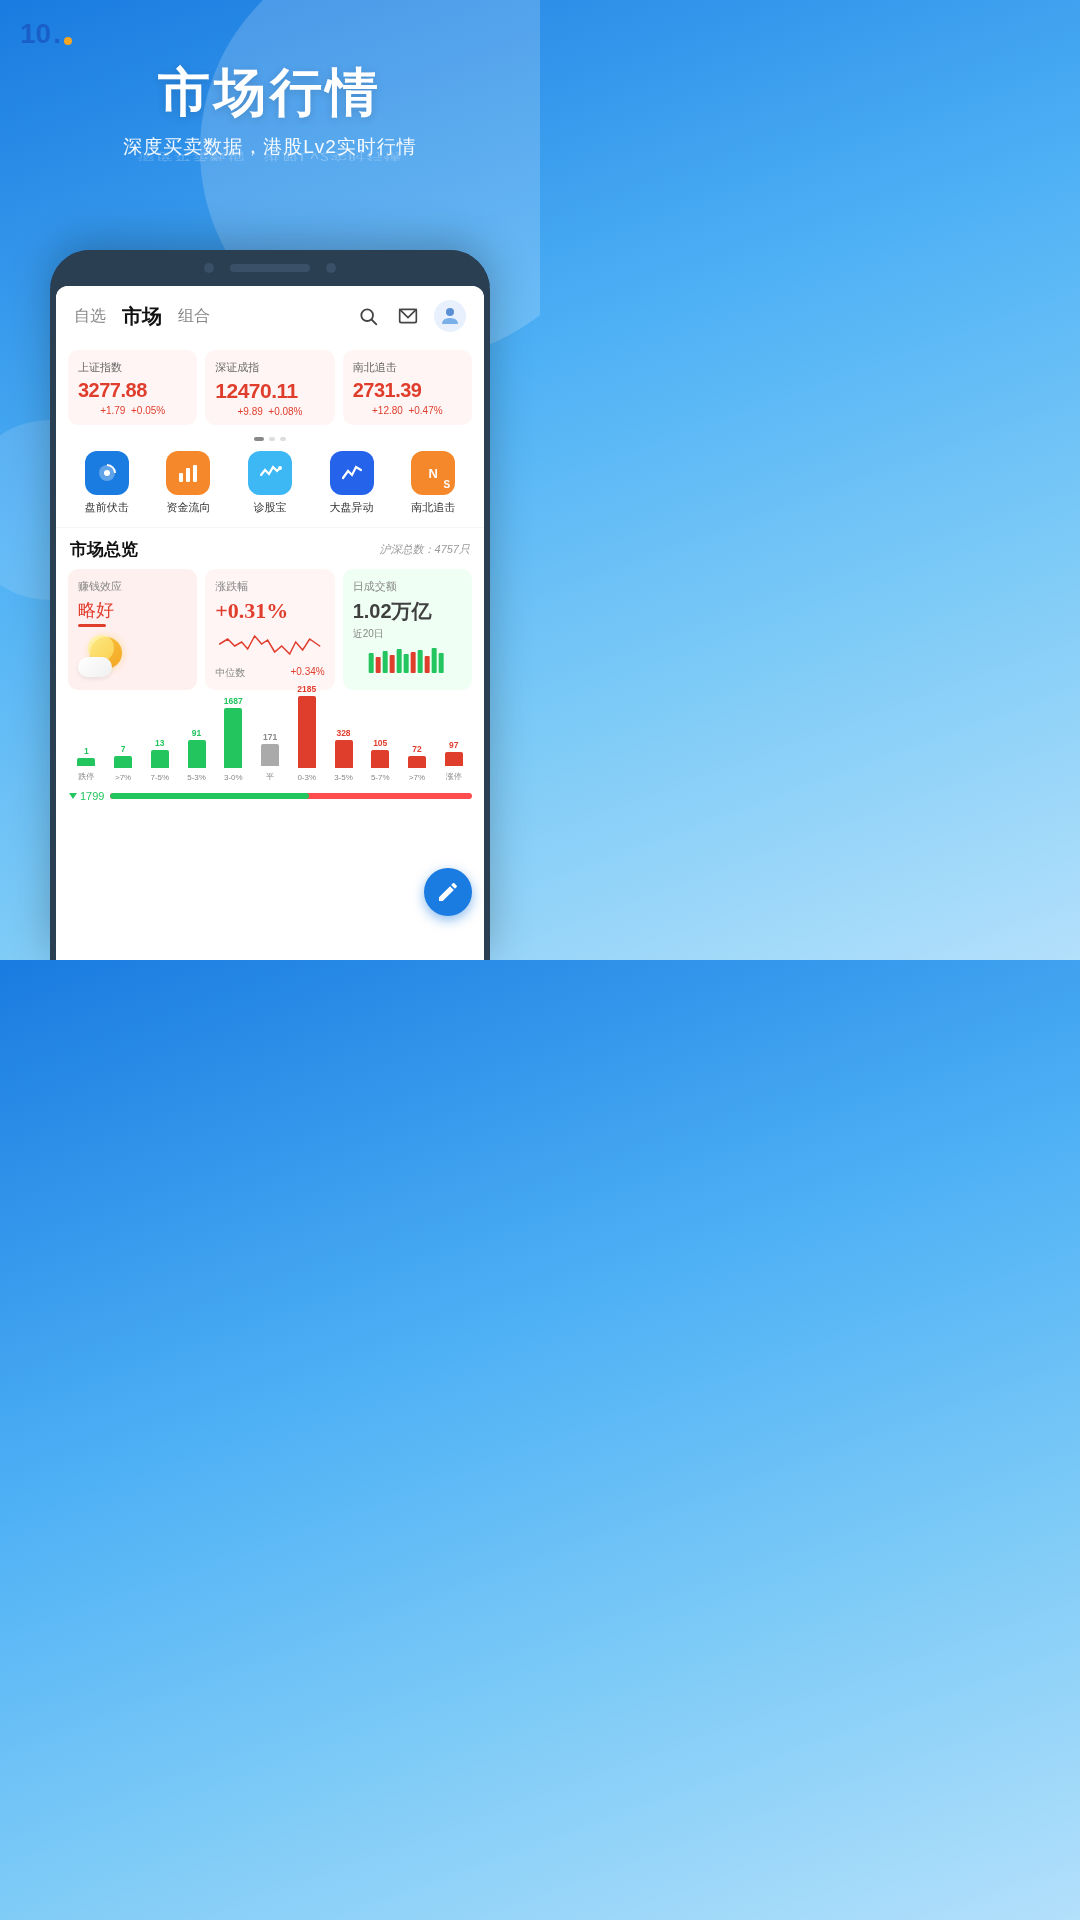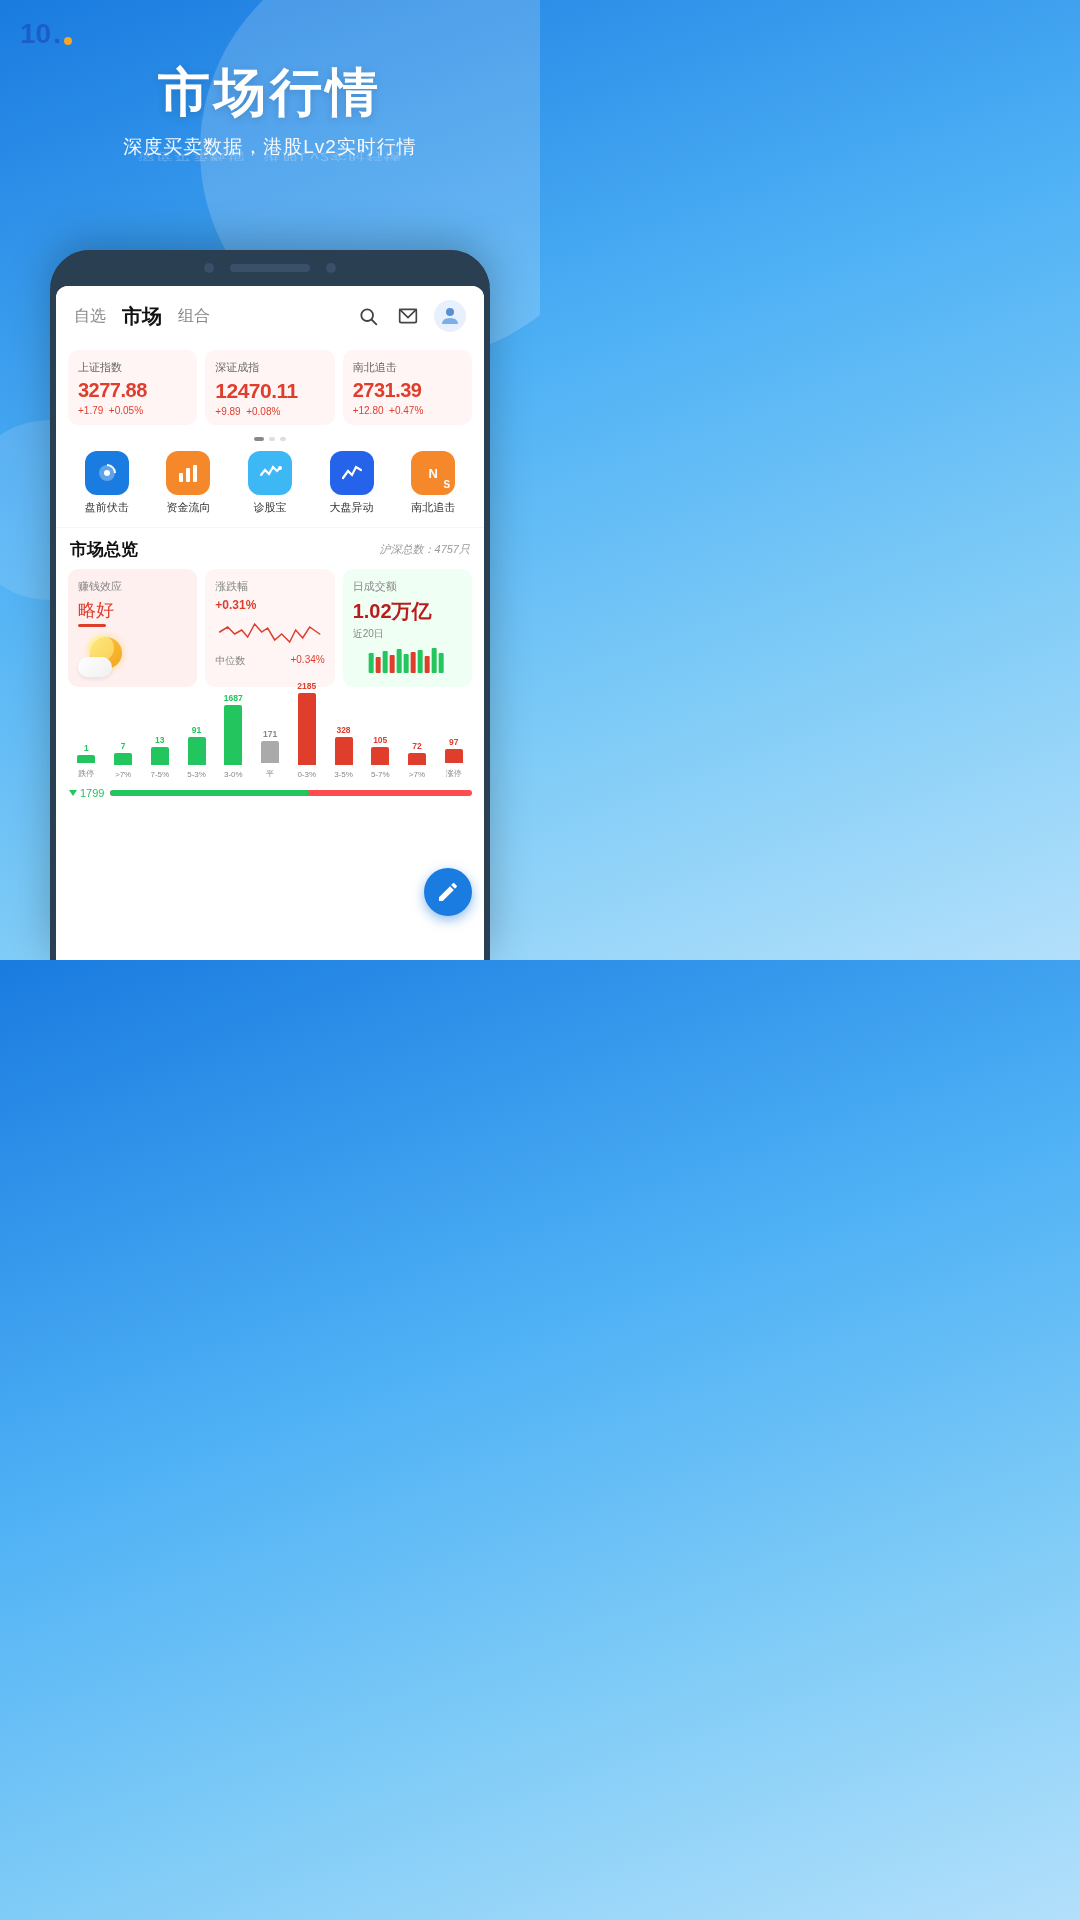--- a/index.html
+++ b/index.html
@@ -232,20 +232,21 @@
     .index-card-value {
       font-size: 20px;
       font-weight: 700;
       color: #e03e2d;
       letter-spacing: -0.5px;
     }
     .index-card-change {
       font-size: 10px;
       color: #e03e2d;
       margin-top: 3px;
+      text-align: center;
     }
 
     
     .pagination-dots {
       display: flex;
       justify-content: center;
       gap: 5px;
       margin: 2px 0;
     }
     .dot {
@@ -323,21 +324,21 @@
     .ov-card.light-green { background: #f0fff4; }
 
     .ov-card-label {
       font-size: 11px;
       color: #888;
       margin-bottom: 4px;
     }
     .ov-card-value-green {
       font-size: 20px;
       font-weight: 700;
-      color: #b91c1c;
+      color: #404040;
     }
 
     
     .bar-section {
       padding: 6px 12px 4px;
     }
     .bars-row {
       display: flex;
       align-items: flex-end;
       justify-content: space-around;
@@ -587,21 +588,21 @@
         <div style="width:52px;height:44px;position:relative;">
           <div style="width:32px;height:32px;background:linear-gradient(135deg,#f5c842,#f5a623);border-radius:50%;position:absolute;top:4px;left:12px;box-shadow:0 0 8px #f5c84288;"></div>
           <div style="width:26px;height:26px;background:linear-gradient(135deg,#fff8a0,#ffe066);border-radius:50%;position:absolute;top:2px;left:10px;opacity:0.7;"></div>
 
           <div style="width:34px;height:20px;background:linear-gradient(135deg,#fff,#f0f0f0);border-radius:12px;position:absolute;bottom:0;left:0;box-shadow:0 2px 4px rgba(0,0,0,0.08);"></div>
         </div>
       </div>
 
       <div class="ov-card light-red">
         <div class="ov-card-label">涨跌幅</div>
-        <div style="font-size:12px;font-weight:700;color:#e03e2d;">+0.31%</div>
+        <div style="font-size:22px;font-weight:700;color:#e03e2d;font-family:Liberation Serif, serif;">+0.31%</div>
         
         <svg width="100%" height="38" viewBox="0 0 100 38">
           <polyline points="0,20 8,15 15,22 22,18 28,25 35,12 42,20 48,16 55,28 62,22 70,30 76,18 83,26 90,15 100,22" fill="none" stroke="#e03e2d" stroke-width="1.5" stroke-linecap="round"></polyline>
         </svg>
         <div style="display:flex;justify-content:space-between;font-size:10px;color:#888;margin-top:0;">
           <span>中位数</span>
           <span style="color:#e03e2d;">+0.34%</span>
         </div>
       </div>
 

